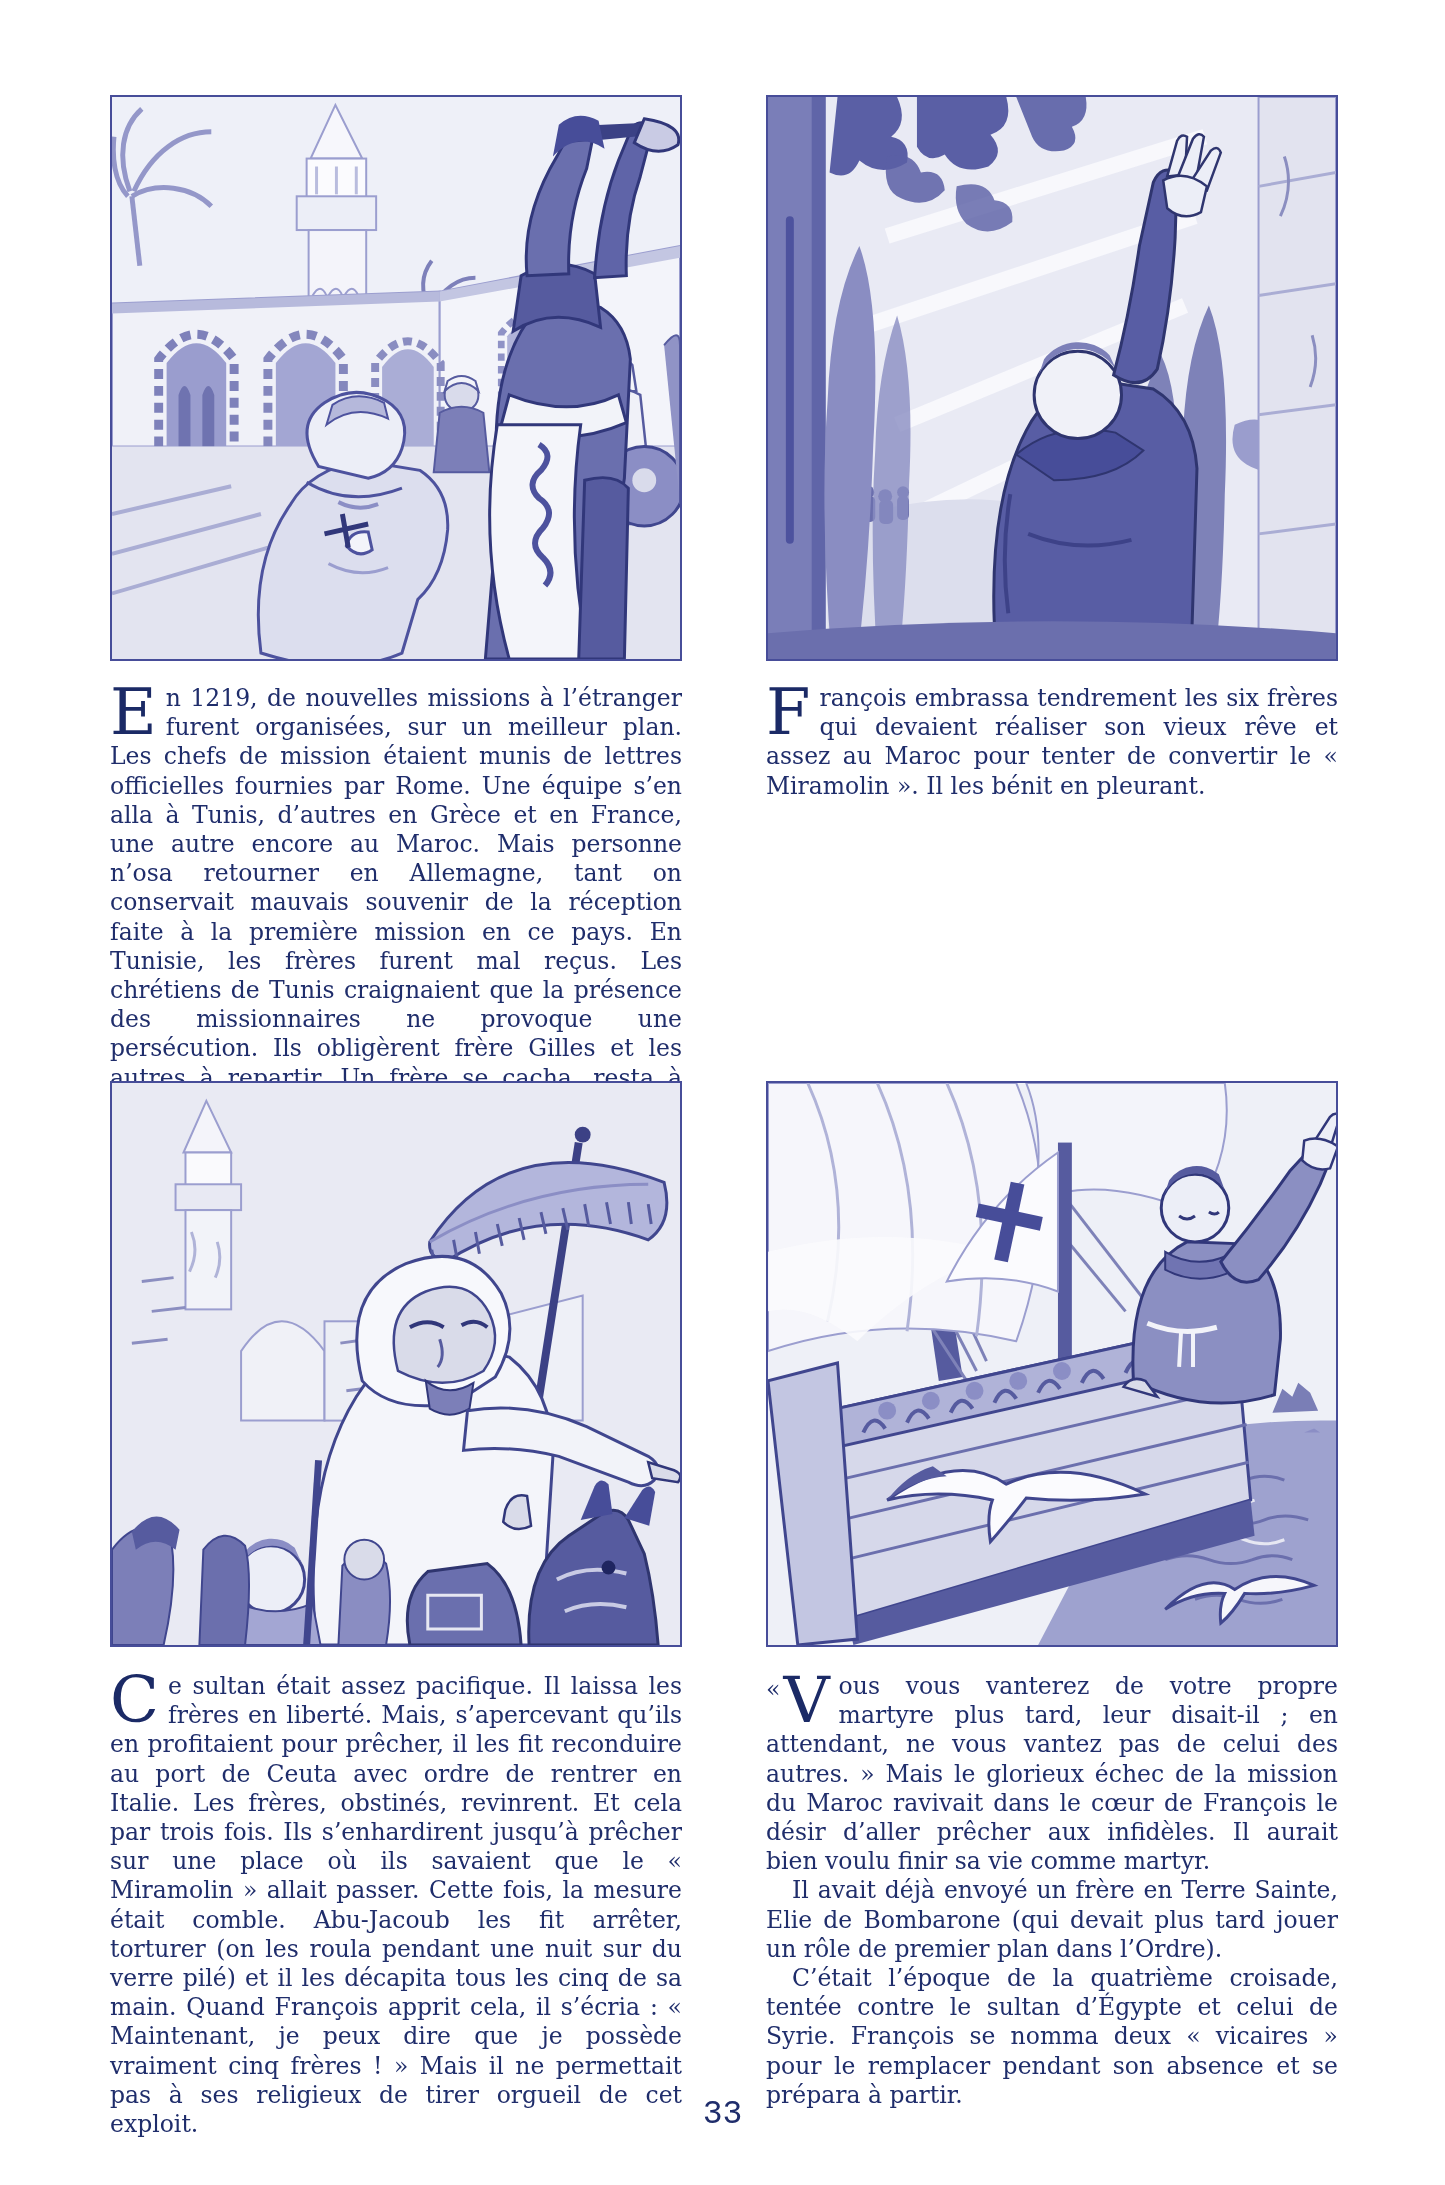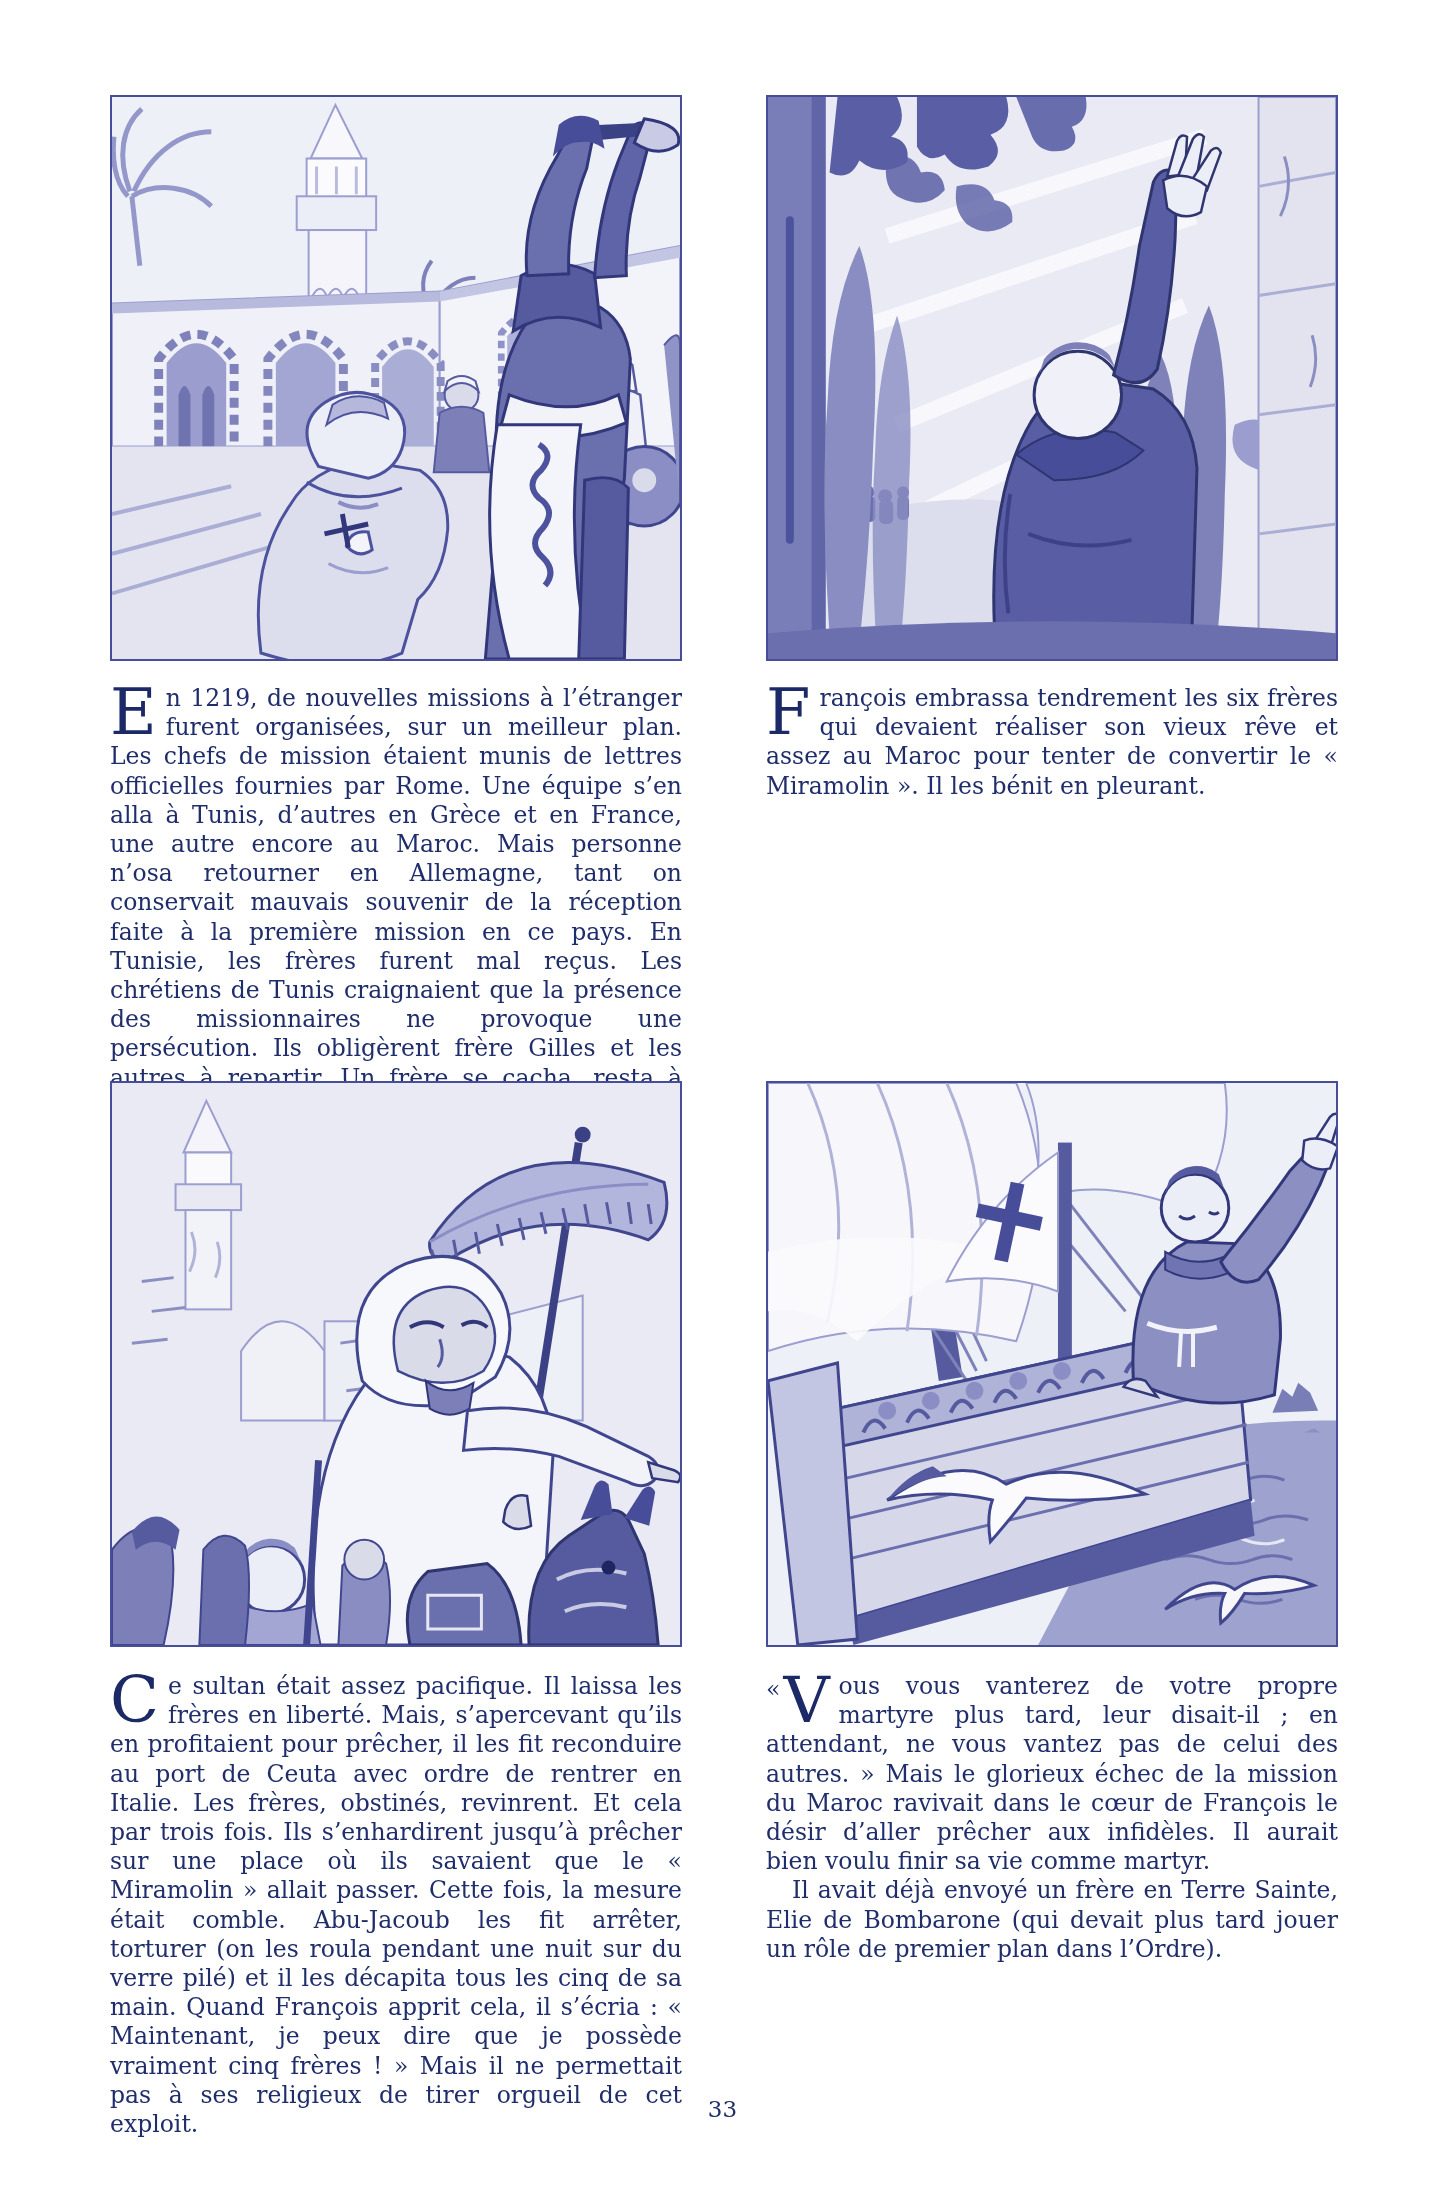--- a/index.html
+++ b/index.html
@@ -28,21 +28,21 @@
   .textblock p{margin:0;}
   .textblock p.indent{text-indent:26px;}
   .dropcap-wrap{float:left;display:flex;align-items:flex-start;margin:2px 9px 0 0;}
   .pre-quote{font-size:23.5px;line-height:30px;margin-right:3px;}
   .dropcap{
     font-size:64px;line-height:52px;
     color:#1b2a66;
   }
   .pagenum{
     position:absolute;top:2096px;left:0;width:100%;
-    text-align:center;font-size:23px;color:#1f2d6b;
+    text-align:center;font-size:33px;color:#1f2d6b;font-family:Liberation Mono, monospace;
   }
 </style>
 </head>
 <body>
 
 <div class="panel panel-top col-left">
   <svg viewBox="0 0 572 566" preserveAspectRatio="none">
     <rect x="0" y="0" width="572" height="566" fill="#e9eaf4"></rect>
 
     <rect x="0" y="0" width="572" height="210" fill="#eef0f8"></rect>
@@ -400,15 +400,16 @@
         <span class="dropcap">C</span>
       </span><span>e sultan était assez pacifique. Il laissa les frères en liberté. Mais, s’apercevant qu’ils en profitaient pour prêcher, il les fit reconduire au port de Ceuta avec ordre de rentrer en Italie. Les frères, obstinés, revinrent. Et cela par trois fois. Ils s’enhardirent jusqu’à prêcher sur une place où ils savaient que le « Miramolin » allait passer. Cette fois, la mesure était comble. Abu-Jacoub les fit arrêter, torturer (on les roula pendant une nuit sur du verre pilé) et il les décapita tous les cinq de sa main. Quand François apprit cela, il s’écria : « Maintenant, je peux dire que je possède vraiment cinq frères ! » Mais il ne permettait pas à ses religieux de tirer orgueil de cet exploit.</span></p>
 </div>
 
 <div class="textblock text-bottom col-right">
   <p class="first"><span class="dropcap-wrap">
         <span class="pre-quote">«</span>
         <span class="dropcap">V</span>
       </span><span>ous vous vanterez de votre propre martyre plus tard, leur disait-il ; en attendant, ne vous vantez pas de celui des autres. » Mais le glorieux échec de la mission du Maroc ravivait dans le cœur de François le désir d’aller prêcher aux infidèles. Il aurait bien voulu finir sa vie comme martyr.</span></p>
   <p class="indent"><span>Il avait déjà envoyé un frère en Terre Sainte, Elie de Bombarone (qui devait plus tard jouer un rôle de premier plan dans l’Ordre).</span></p>
+  <p class="indent"><span>C’était l’époque de la quatrième croisade, tentée contre le sultan d’Égypte et celui de Syrie. François se nomma deux « vicaires » pour le remplacer pendant son absence et se prépara à partir.</span></p>
 </div>
 
 <div class="pagenum">33</div>
 
 </body></html>

